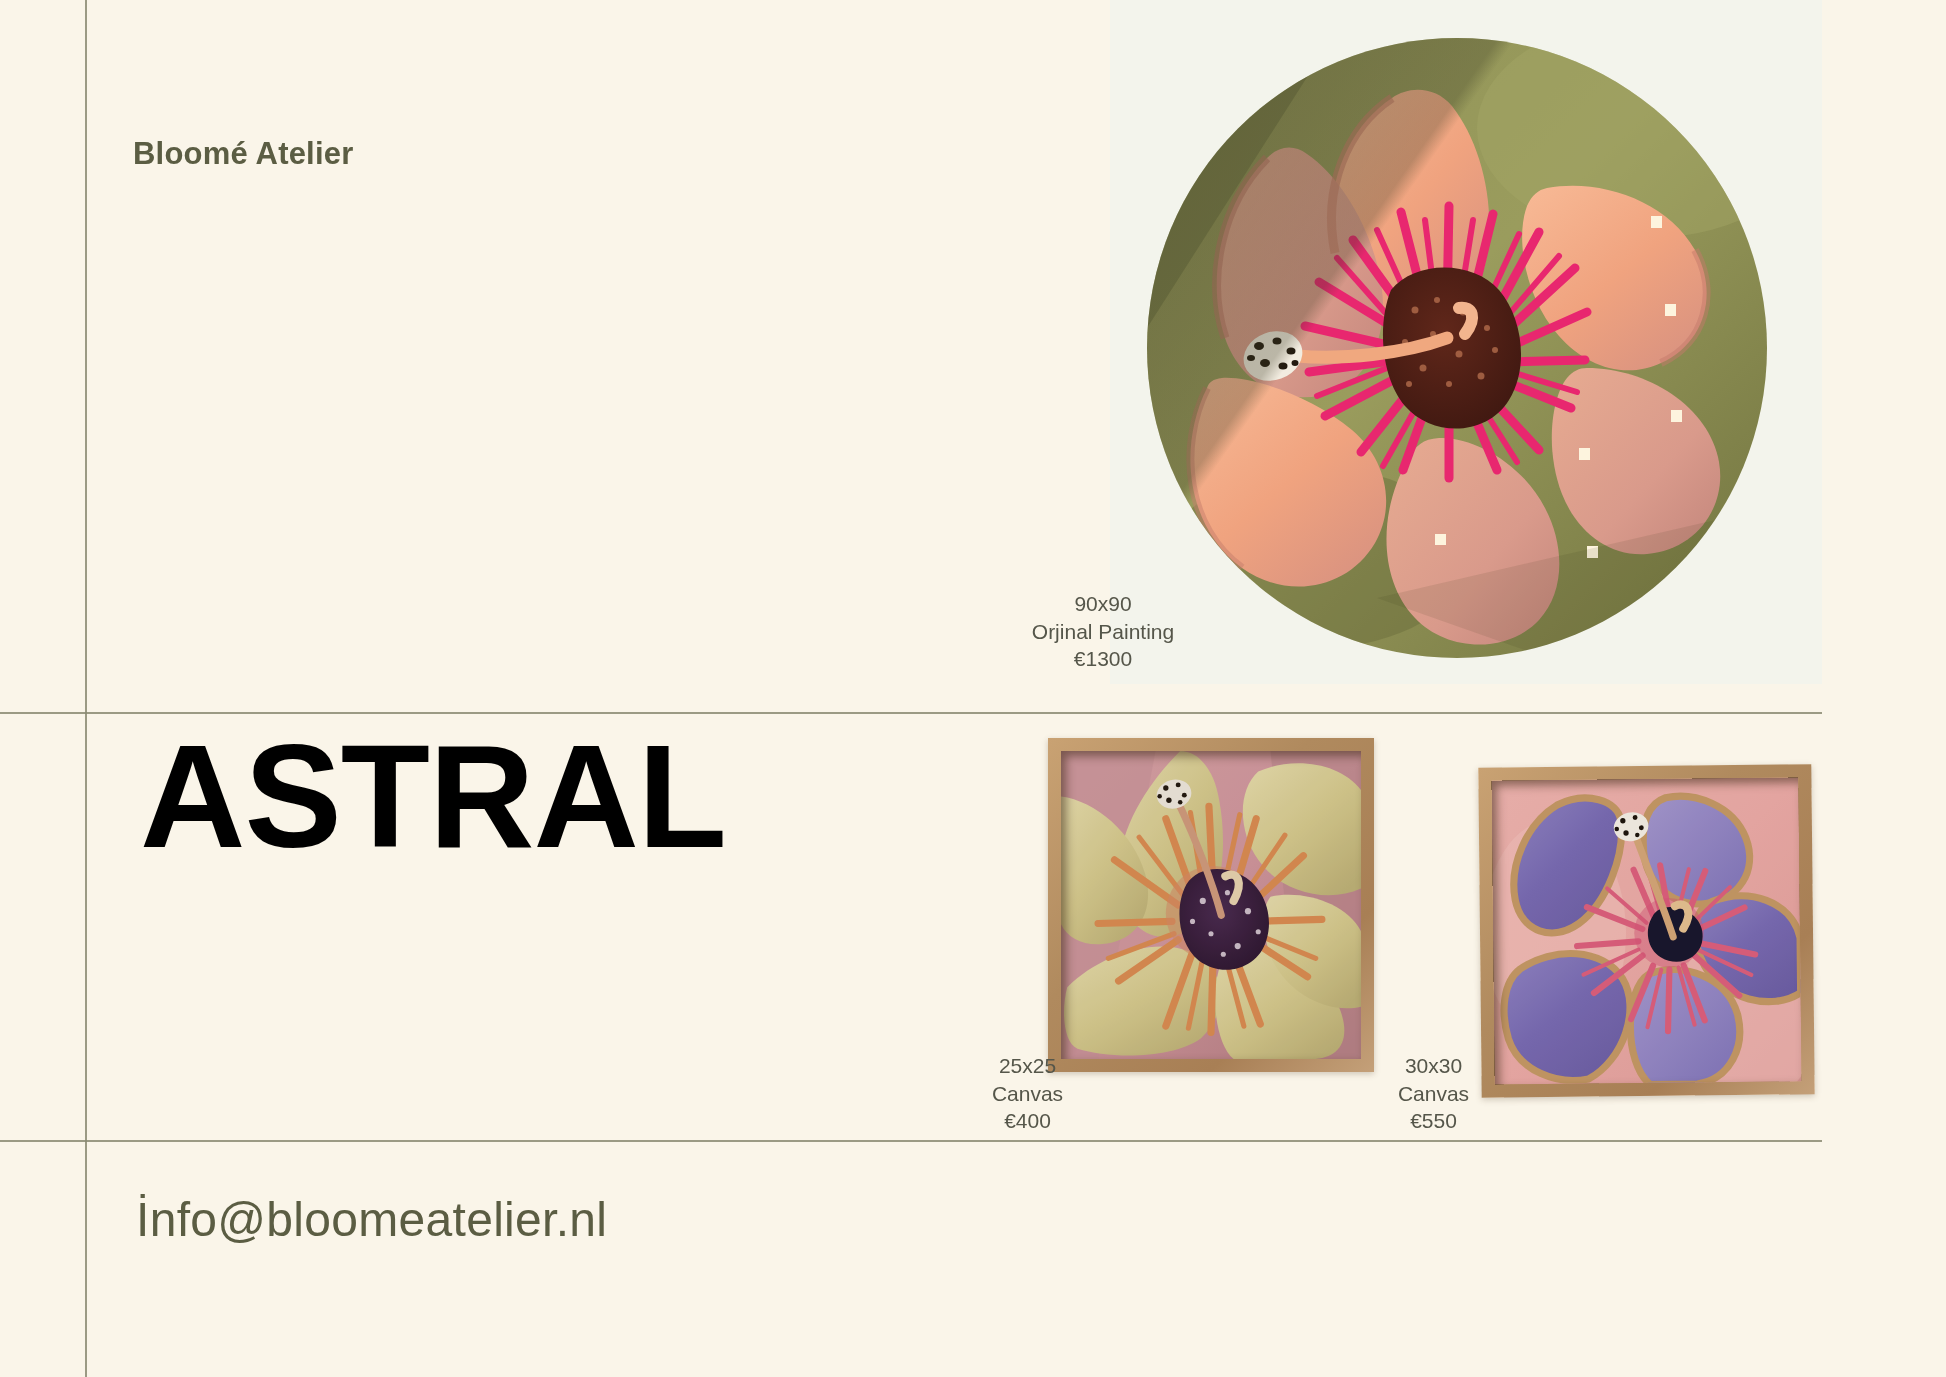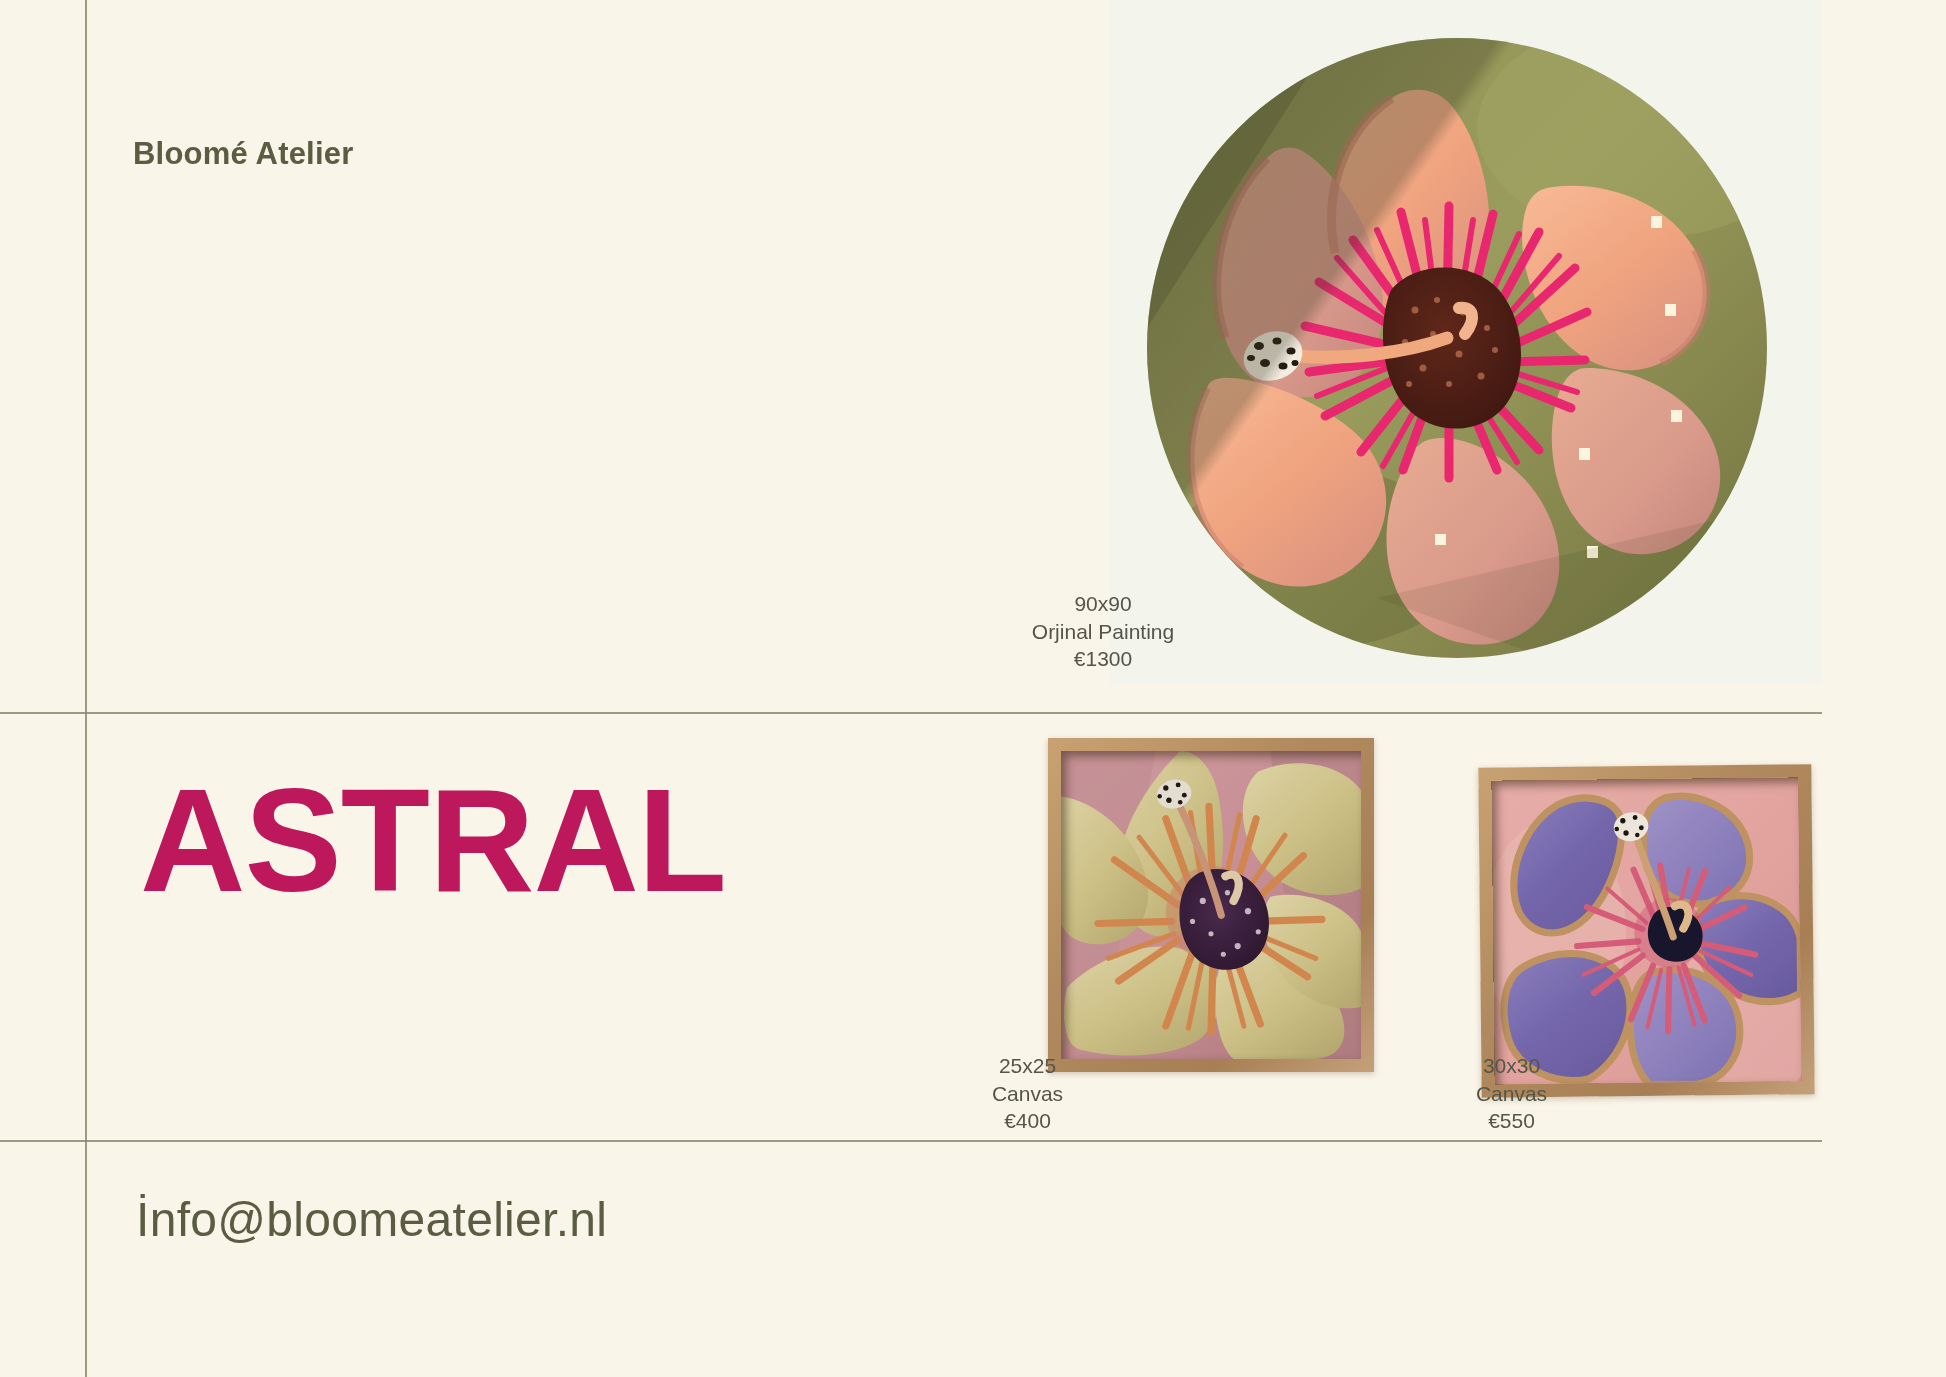--- a/index.html
+++ b/index.html
@@ -54,22 +54,22 @@
     font-weight: 700;
     letter-spacing: .2px;
     color: #5b5d43;
     white-space: nowrap;
   }
 
   
   .title {
     position: absolute;
     left: 140px;
-    top: 768px;
-    color: #be185d;
+    top: 724px;
+    color: #000000;
     font-size: 146px;
     font-weight: 700;
     line-height: 1.0;
     letter-spacing: -1px;
   }
   .title-line { display: block; white-space: nowrap; }
 
   
   .email {
     position: absolute;
@@ -88,21 +88,21 @@
     text-align: center;
     font-size: 21px;
     line-height: 1.32;
     color: #55564a;
     white-space: nowrap;
   }
   .caption span { display: block; }
 
   .caption-hero   { left: 1003px; top: 578px; width: 200px; margin-top: 12px; }
   .caption-small  { left: 950px; top: 1052px; width: 155px; }
-  .caption-medium { left: 1434px; top: 1052px; width: 155px; }
+  .caption-medium { left: 1356px; top: 1052px; width: 155px; }
 
   
   .artwork-circle {
     position: absolute;
     left: 1147px;
     top: 38px;
     width: 620px;
     height: 620px;
     border-radius: 50%;
     overflow: hidden;

